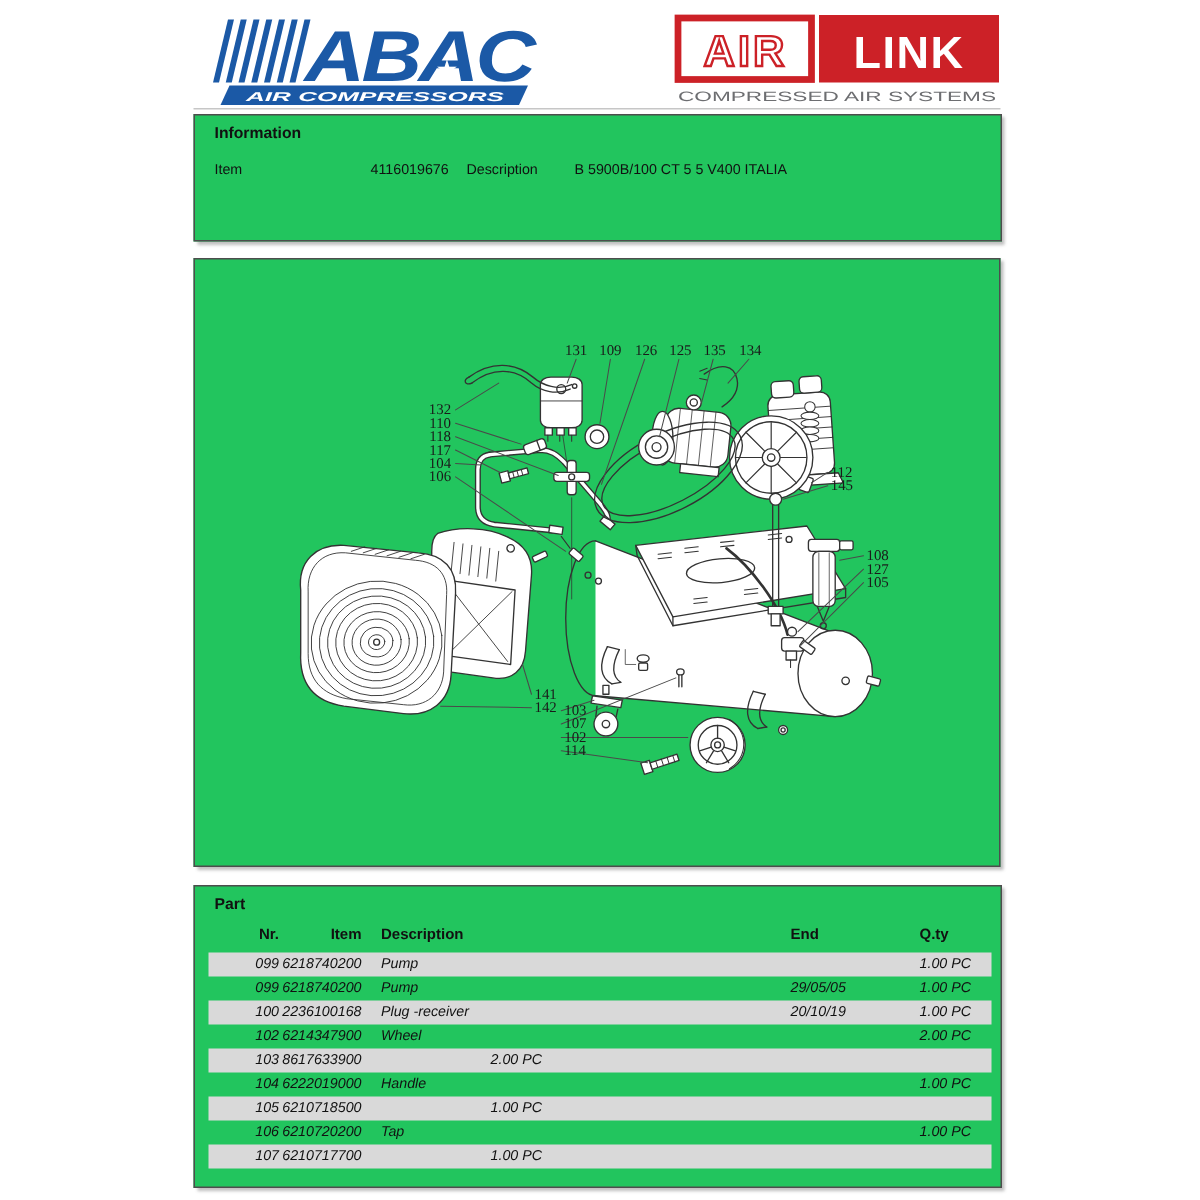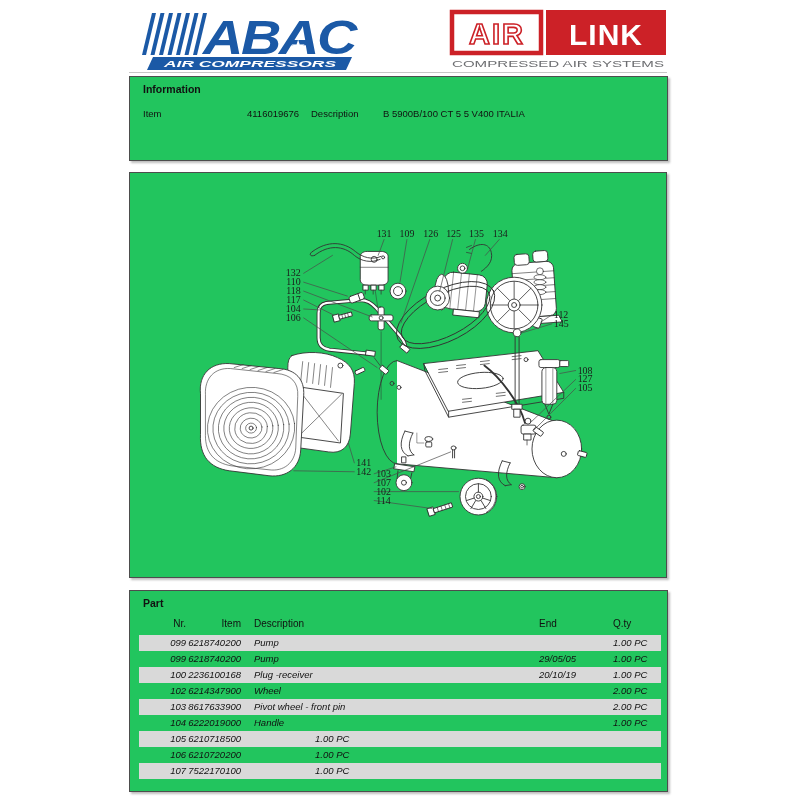--- a/index.html
+++ b/index.html
@@ -18,28 +18,28 @@
   .box-title{position:absolute;left:13px;top:6px;font-size:10.5px;font-weight:bold;}
   .info-row{position:absolute;top:31px;left:0;width:100%;height:13px;font-size:9.5px;}
   .info-row span{position:absolute;white-space:nowrap;}
   .lbl-item{left:13px;}
   .val-item{left:69px;margin-left:48px;}
   .lbl-desc{left:181px;}
   .val-desc{left:253px;}
   #diagram-svg{position:absolute;left:0;top:0;}
   
   .phead,.prow{display:flex;width:522px;margin-left:9px;height:16px;line-height:16px;font-size:9.5px;white-space:nowrap;}
-  .phead{margin-top:26px;height:14px;line-height:14px;font-weight:normal;font-size:10px;}
+  .phead{margin-top:26px;height:14px;line-height:14px;font-weight:bold;font-size:10px;}
   #part-rows{margin-top:4px;font-style:italic;}
   .prow.shaded{background:#d9d9d9;}
   .c-nr{width:47px;text-align:right;}
   .c-item{width:55px;text-align:right;}
   .c-desc{flex:1;padding-left:13px;text-align:left;}
   .c-end{width:70px;text-align:left;}
-  .c-qty{width:48px;margin-left:4px;text-align:left;}
+  .c-qty{width:48px;margin-left:16px;text-align:left;}
 </style>
 </head>
 <body>
 
 <svg id="abac-logo" class="logo" width="226" height="64" viewBox="0 0 226 64">
   <g fill="#1b59a6">
     <polygon points="15,6 19,6 9,48 5,48"></polygon>
     <polygon points="23.5,6 27.5,6 17.5,48 13.5,48"></polygon>
     <polygon points="32,6 36,6 26,48 22,48"></polygon>
     <polygon points="40.5,6 44.5,6 34.5,48 30.5,48"></polygon>
@@ -405,43 +405,43 @@
       <div class="prow">
         <span class="c-nr">102</span>
         <span class="c-item">6214347900</span>
         <span class="c-desc">Wheel</span>
         <span class="c-end"></span>
         <span class="c-qty">2.00 PC</span>
       </div>
       <div class="prow shaded">
         <span class="c-nr">103</span>
         <span class="c-item">8617633900</span>
-        <span class="c-desc">Pivot wheel - front pin</span>
         <span class="c-end"></span>
         <span class="c-qty">2.00 PC</span>
       </div>
       <div class="prow">
         <span class="c-nr">104</span>
         <span class="c-item">6222019000</span>
         <span class="c-desc">Handle</span>
         <span class="c-end"></span>
         <span class="c-qty">1.00 PC</span>
       </div>
       <div class="prow shaded">
         <span class="c-nr">105</span>
         <span class="c-item">6210718500</span>
         <span class="c-end"></span>
         <span class="c-qty">1.00 PC</span>
       </div>
       <div class="prow">
         <span class="c-nr">106</span>
         <span class="c-item">6210720200</span>
+        <span class="c-desc">Tap</span>
         <span class="c-end"></span>
         <span class="c-qty">1.00 PC</span>
       </div>
       <div class="prow shaded">
         <span class="c-nr">107</span>
-        <span class="c-item">7522170100</span>
+        <span class="c-item">6210717700</span>
         <span class="c-end"></span>
         <span class="c-qty">1.00 PC</span>
       </div>
     </div>
 </div>
 
 </body></html>

